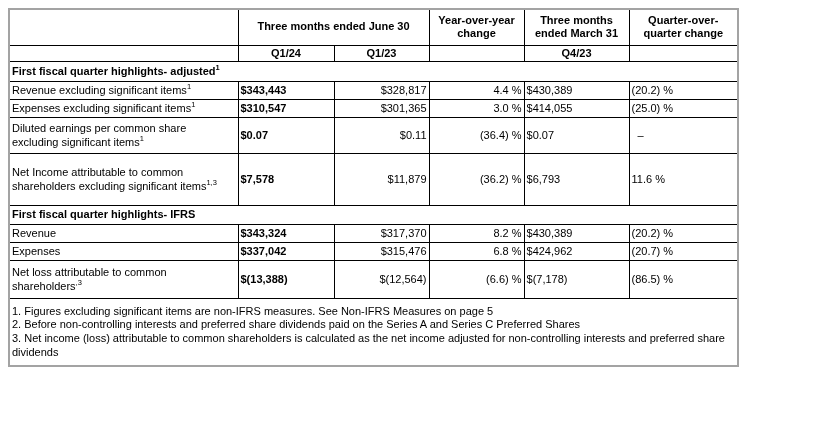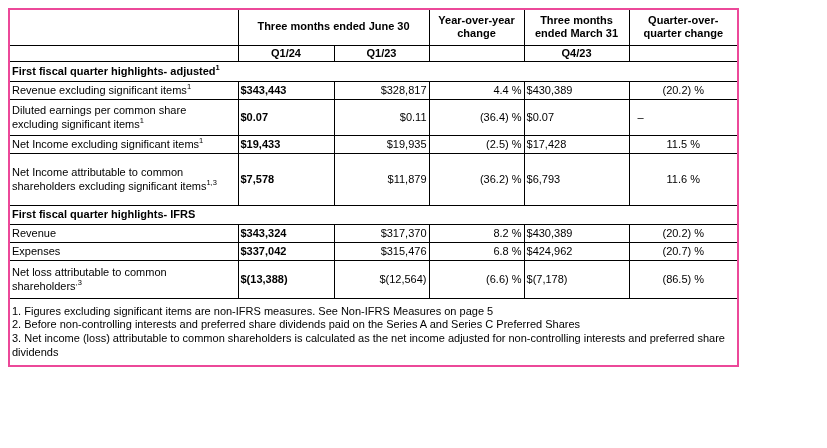--- a/index.html
+++ b/index.html
@@ -14,21 +14,21 @@
   .page {
     width: 827px;
     height: 448px;
     position: relative;
   }
   table.fin {
     border-collapse: collapse;
     table-layout: fixed;
     width: 729px;
     margin: 8px 0 0 8px;
-    border: 2px solid #ec4899;
+    border: 2px solid #a3a3a3;
   }
   table.fin td {
     border: 1px solid #000;
     font-size: 11px;
     line-height: 1.25;
     padding: 1px 2px;
     vertical-align: middle;
     overflow: hidden;
   }
   
@@ -51,21 +51,21 @@
   }
   td.section-title {
     font-weight: bold;
     text-align: left;
     padding: 2px 4px;
   }
   td.v24  { padding-right: 15px; font-weight: bold; }
   td.v23  { text-align: right; padding-right: 14px; }
   td.yoy  { text-align: right; padding-right: 5px;  }
   td.q423 { padding-right: 18px; }
-  td.qoq  { text-align: center; padding-right: 7px;  }
+  td.qoq  { text-align: left; padding-right: 7px;  }
   td.qoq.dash { text-align: left; padding-left: 8px; }
 
   sup {
     font-size: 7.5px;
     line-height: 0;
     vertical-align: super;
   }
   td.footnotes {
     padding: 3px 6px;
     line-height: 16.5px;
@@ -118,35 +118,35 @@
     </tr>
 
     <tr class="r-std">
       <td class="label"><span>Revenue excluding significant items</span><sup>1</sup></td>
       <td class="v24">$343,443</td>
       <td class="v23">$328,817</td>
       <td class="yoy">4.4 %</td>
       <td class="q423">$430,389</td>
       <td class="qoq">(20.2) %</td>
     </tr>
+    <tr class="r-std">
+      <td class="label"><span>Expenses excluding significant items</span><sup>1</sup></td>
+      <td class="v24">$310,547</td>
+      <td class="v23">$301,365</td>
+      <td class="yoy">3.0 %</td>
+      <td class="q423">$414,055</td>
+      <td class="qoq">(25.0) %</td>
+    </tr>
     <tr class="r-2ln">
       <td class="label"><span>Diluted earnings per common share excluding significant items</span><sup>1</sup></td>
       <td class="v24">$0.07</td>
       <td class="v23">$0.11</td>
       <td class="yoy">(36.4) %</td>
       <td class="q423">$0.07</td>
       <td class="qoq dash">–</td>
-    </tr>
-    <tr class="r-std">
-      <td class="label"><span>Net Income excluding significant items</span><sup>1</sup></td>
-      <td class="v24">$19,433</td>
-      <td class="v23">$19,935</td>
-      <td class="yoy">(2.5) %</td>
-      <td class="q423">$17,428</td>
-      <td class="qoq">11.5 %</td>
     </tr>
     <tr class="r-3ln">
       <td class="label"><span>Net Income attributable to common shareholders excluding significant items</span><sup>1,3</sup></td>
       <td class="v24">$7,578</td>
       <td class="v23">$11,879</td>
       <td class="yoy">(36.2) %</td>
       <td class="q423">$6,793</td>
       <td class="qoq">11.6 %</td>
     </tr>
 

